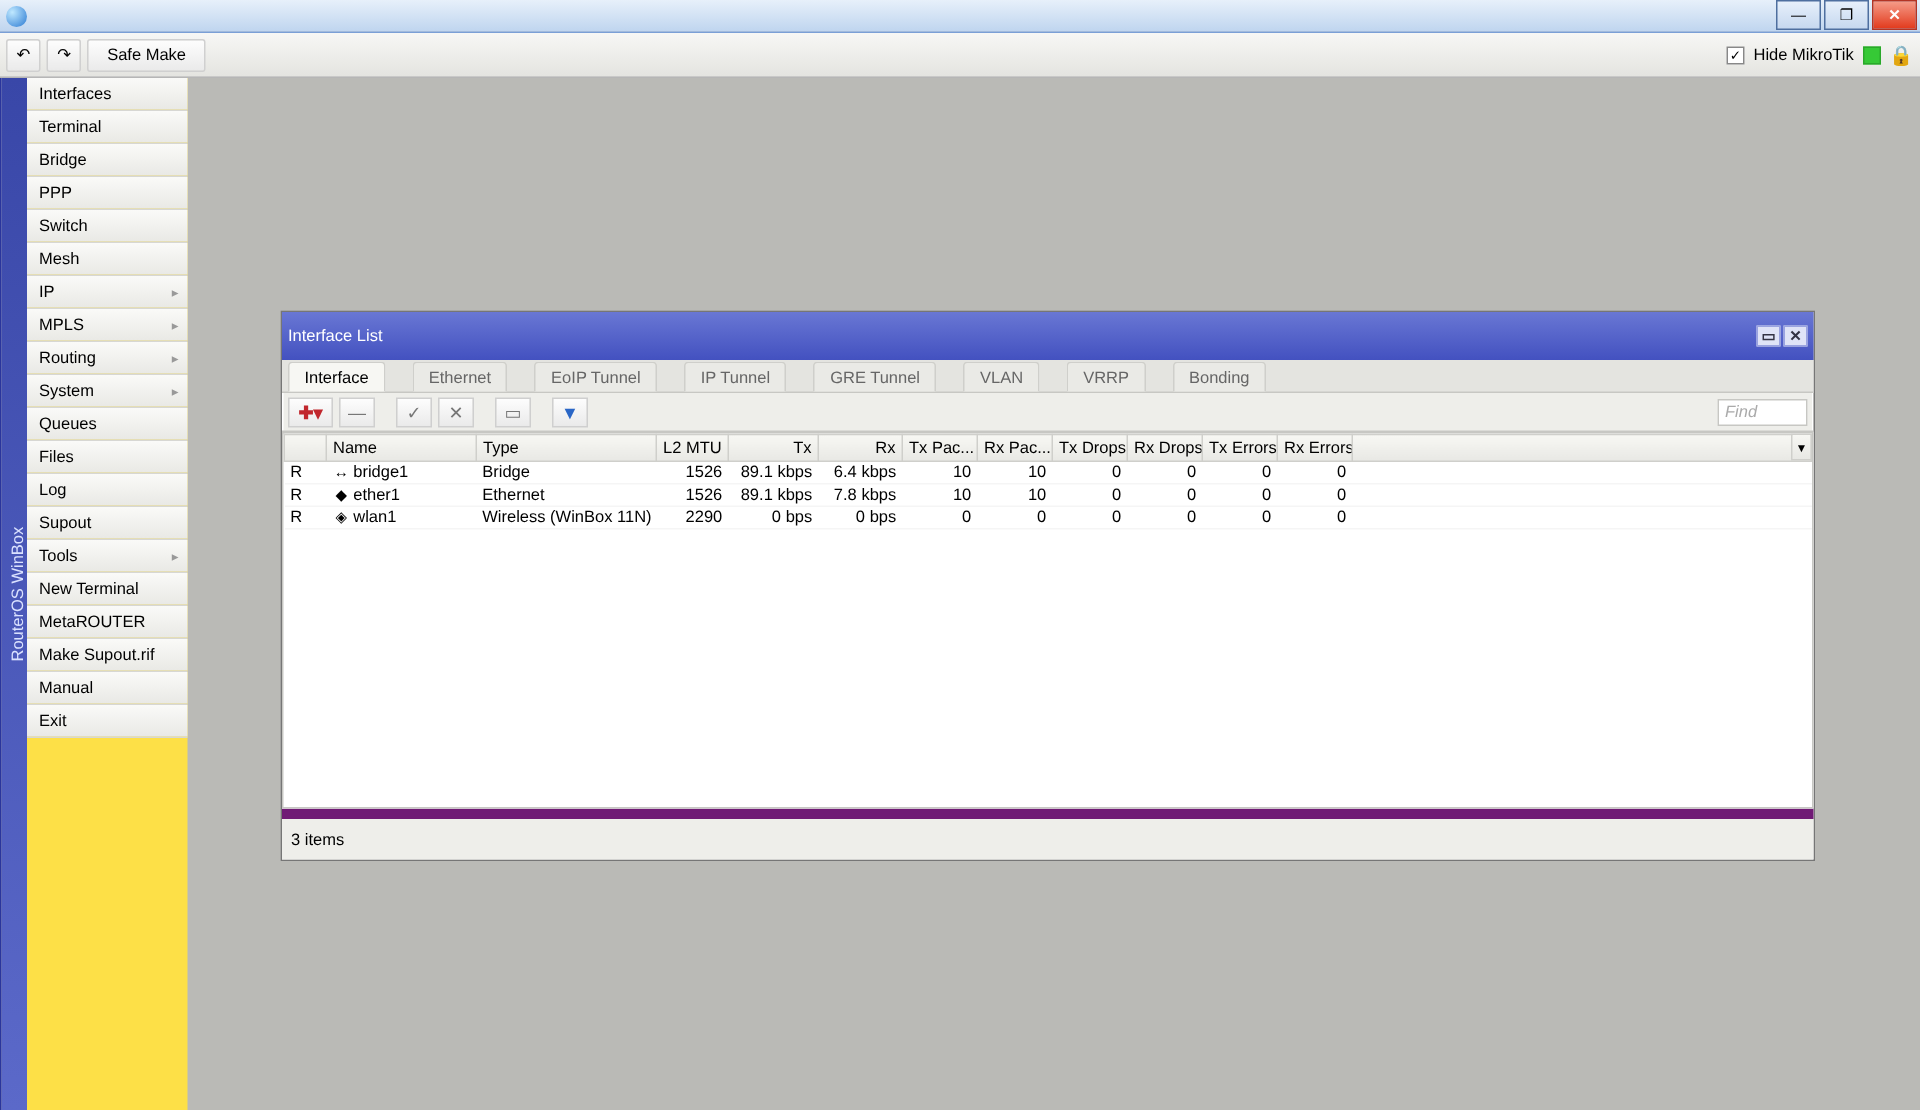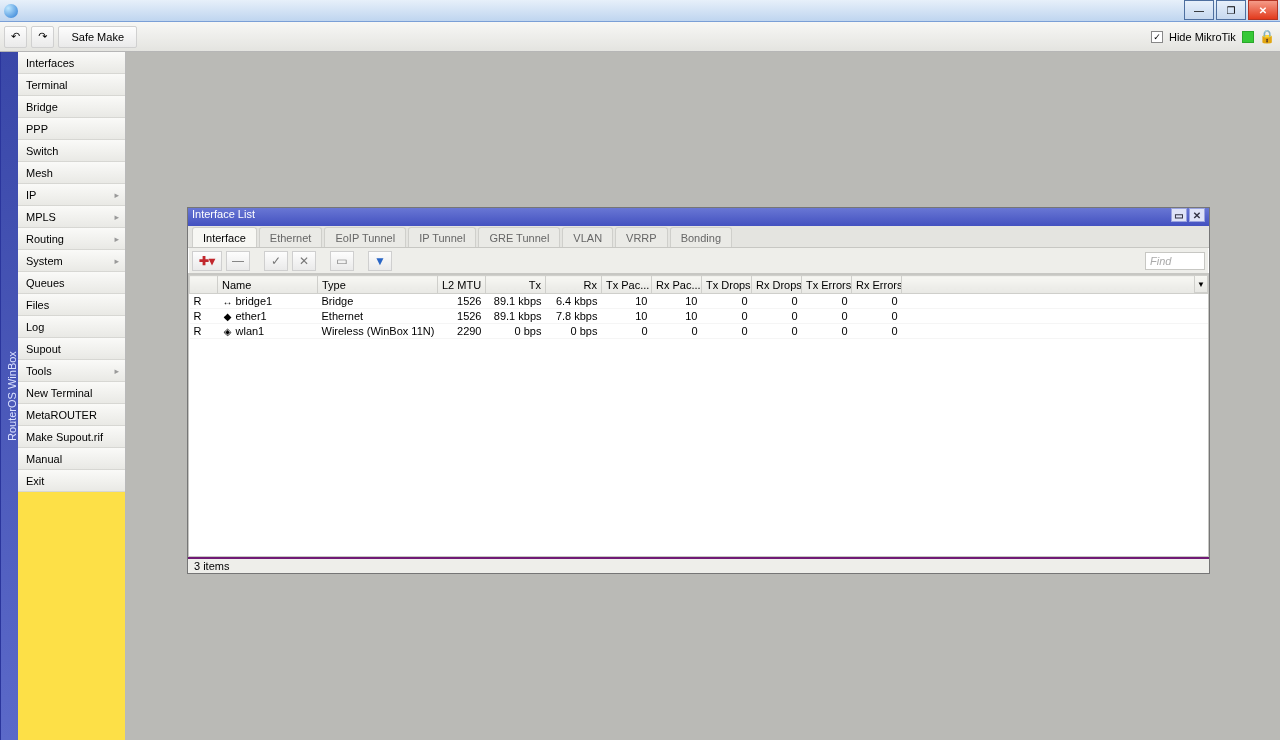--- a/index.html
+++ b/index.html
@@ -70,32 +70,32 @@
   }
   .side-item .sub { position:absolute; right:6px; color:#999; font-size:9px;}
   .workspace { flex:1; background:#babab6; position:relative; }
   
   .inner-win {
     position:absolute; left:61px; top:155px; width:1023px; height:367px;
     background:#eeeeea; border:1px solid #767676; box-shadow:0 0 0 1px #fff inset;
     display:flex; flex-direction:column;
   }
   .inner-title {
-    height:18px; background:linear-gradient(#6977d4,#4351c0);
-    color:#fff; display:flex; align-items:flex-start; padding:0 4px; font-size:11px;
+    height:32px; background:linear-gradient(#6977d4,#4351c0);
+    color:#fff; display:flex; align-items:center; padding:0 4px; font-size:11px;
   }
   .inner-title .spacer{flex:1;}
   .inner-tbtn {
     width:16px; height:14px; background:#dfe3f7; border:1px solid #9aa3e0;
     margin-left:2px; display:flex; align-items:center; justify-content:center;
     color:#334; font-size:10px; font-weight:bold;
   }
   .tabbar {
     height:22px; background:#e4e4e0; border-bottom:1px solid #c7c7c3;
-    display:flex; align-items:flex-end; padding-left:4px; gap:0;
+    display:flex; align-items:flex-end; padding-left:4px; gap:16px;
   }
   .tab {
     height:20px; padding:0 10px; display:flex; align-items:center;
     border:1px solid #cfcfcb; border-bottom:none; background:#eaeae6;
     border-radius:3px 3px 0 0; margin-right:2px; color:#666;
   }
   .tab.active { background:#f7f7f3; color:#000;}
   .iconbar {
     height:26px; border-bottom:1px solid #c7c7c3; display:flex; align-items:center;
     padding:0 4px; gap:4px;
@@ -125,21 +125,21 @@
     overflow:hidden; white-space:nowrap; font-size:11px;
   }
   .tbl td.r, .tbl th.r { text-align:right; }
   .dropcorner {
     position:absolute; right:0; top:0; width:14px; height:18px;
     background:linear-gradient(#f7f7f3,#e8e8e4); border:1px solid #cfcfcb;
     display:flex;align-items:center;justify-content:center; font-size:8px;
   }
   .if-icon { display:inline-block; width:12px; text-align:center; margin-right:2px; font-size:10px;}
   .status {
-    height:16px; border-top:2px solid #701a75; display:flex; align-items:center;
+    height:34px; border-top:7px solid #701a75; display:flex; align-items:center;
     padding:0 6px; background:#eeeeea;
   }
 </style>
 </head>
 <body>
 
 <div class="win-title">
   <span class="globe"></span>
   <div class="win-ctrls">
     <div class="win-btn">—</div>

